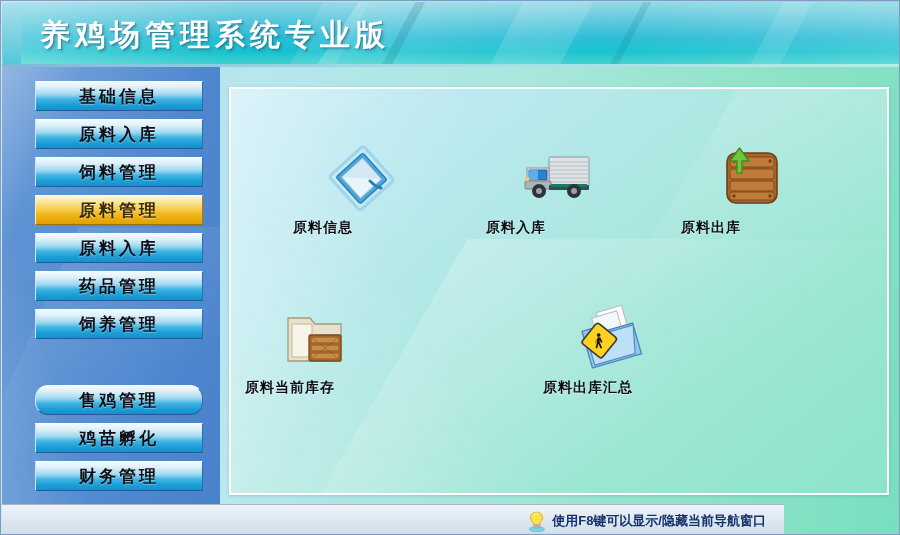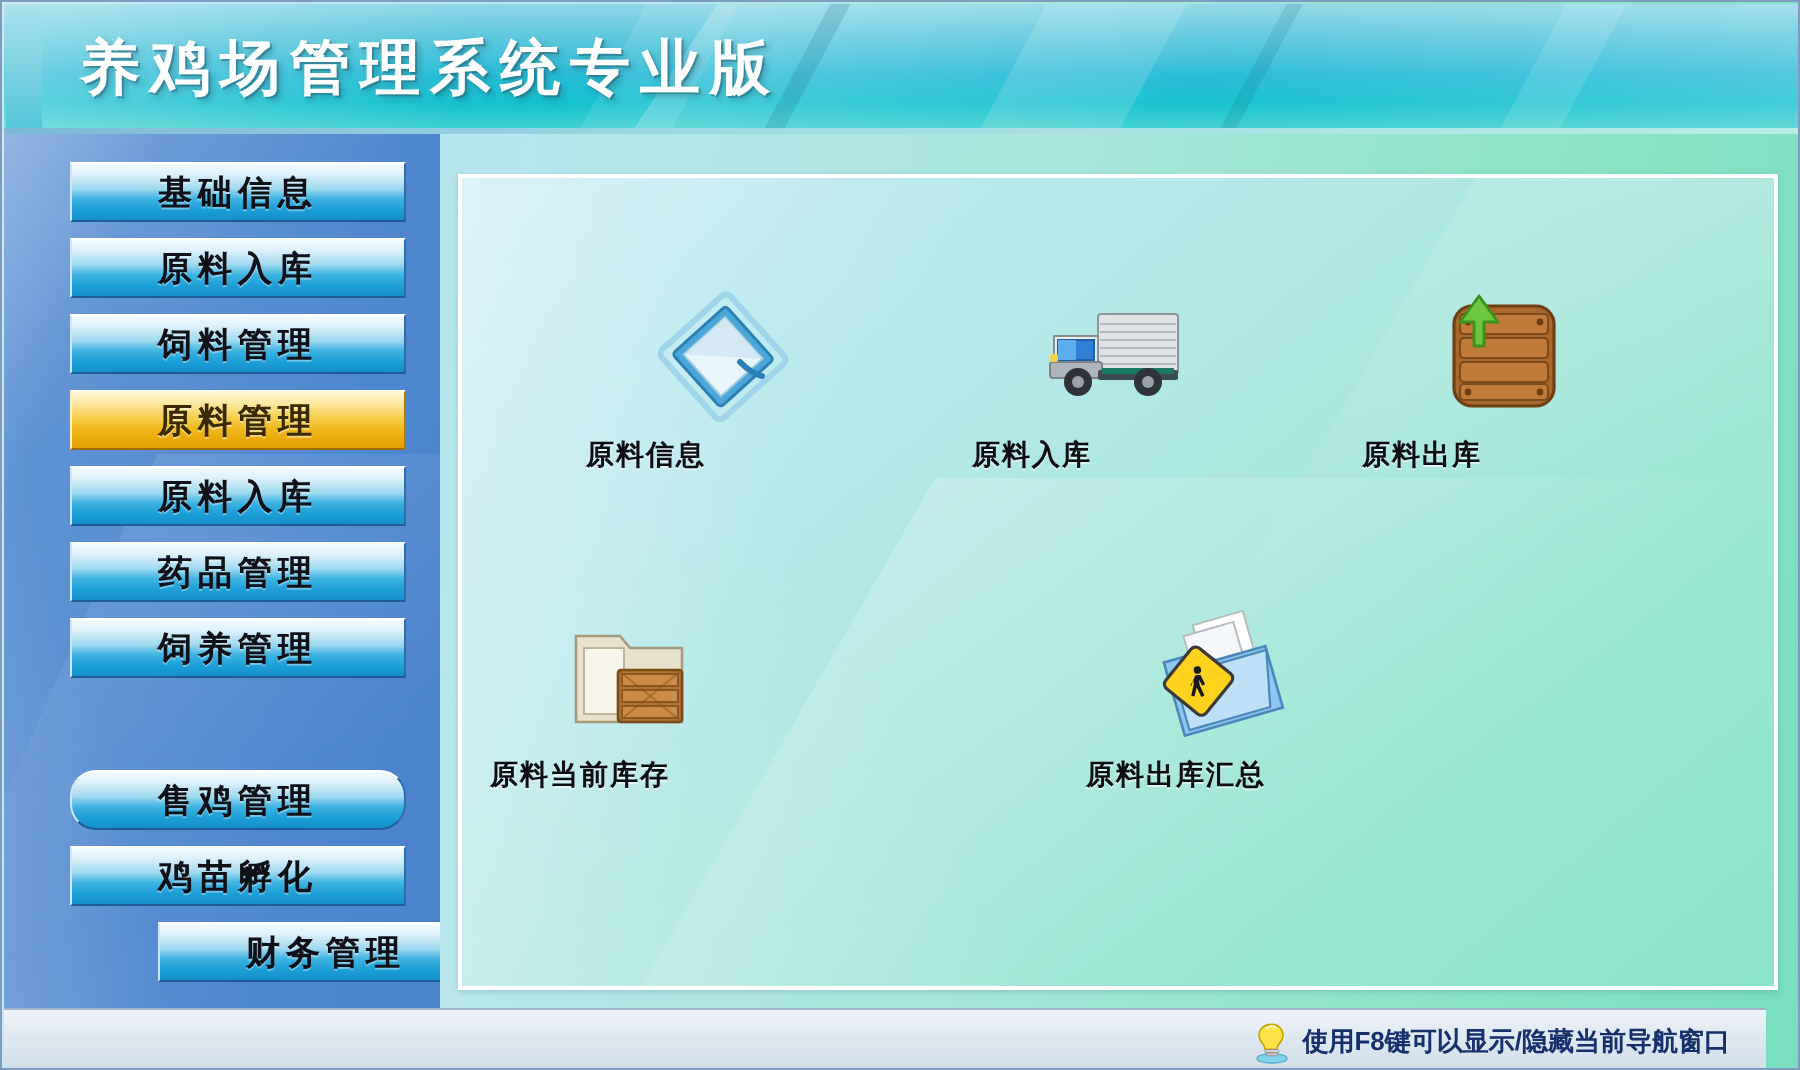--- a/index.html
+++ b/index.html
@@ -126,23 +126,24 @@
   .icon-art{height:74px;position:relative;margin:0 auto;width:74px;}
   .icon-label{
     margin-top:4px;
     font-size:14px;font-weight:bold;color:#0d0d14;letter-spacing:1px;
     text-shadow:0 1px 0 rgba(255,255,255,.55);
     white-space:nowrap;
   }
 
   
   #statusbar{
-    position:absolute;left:1px;top:503px;width:881px;height:31px;
+    position:absolute;left:1px;top:503px;width:735px;height:31px;
     background:linear-gradient(180deg,#eef3f8 0%,#dde7f0 50%,#cfdce8 100%);
     border-top:1px solid #9fb6cc;
+    padding-left:47px;
   }
   #status-hint{
     position:absolute;right:18px;top:5px;height:22px;
     display:flex;align-items:center;gap:6px;
   }
   #status-hint .hint-text{
     font-size:13px;font-weight:bold;color:#15306b;white-space:nowrap;
   }
   .bulb{position:relative;width:18px;height:20px;}
 </style>
@@ -168,21 +169,21 @@
     <div class="sdiag2"></div>
   <div class="nav-btn" style="top: 14px;">基础信息</div>
       <div class="nav-btn" style="top: 52px;">原料入库</div>
       <div class="nav-btn" style="top: 78px; margin-top: 12px;">饲料管理</div>
       <div class="nav-btn selected" style="top: 128px;">原料管理</div>
       <div class="nav-btn" style="top: 166px;">原料入库</div>
       <div class="nav-btn" style="top: 204px;">药品管理</div>
       <div class="nav-btn" style="top: 242px;">饲养管理</div>
       <div class="nav-btn" style="top: 318px; border-radius: 13px;">售鸡管理</div>
       <div class="nav-btn" style="top: 356px;">鸡苗孵化</div>
-      <div class="nav-btn" style="top: 394px; margin-left: 44px;">财务管理</div>
+      <div class="nav-btn" style="top: 394px;">财务管理</div>
     </div>
 
   <div id="content">
     <div class="cdiag cd1"></div>
     <div class="cdiag cd2"></div>
     <div class="cdiag cd3"></div>
   <div class="icon-item" style="left: 62px; top: 52px;">
         <div class="icon-art">
     <svg width="74" height="74" viewBox="0 0 74 74">
       <g transform="rotate(-42 37 36)">

